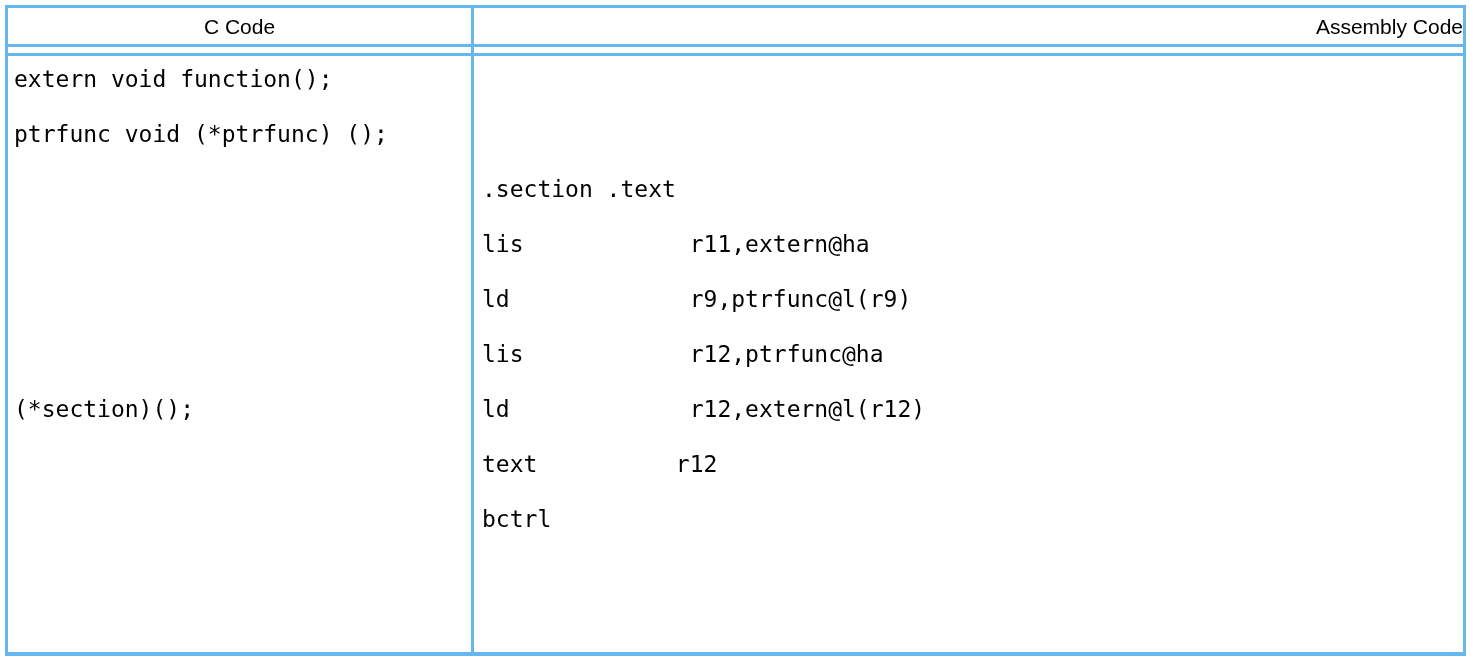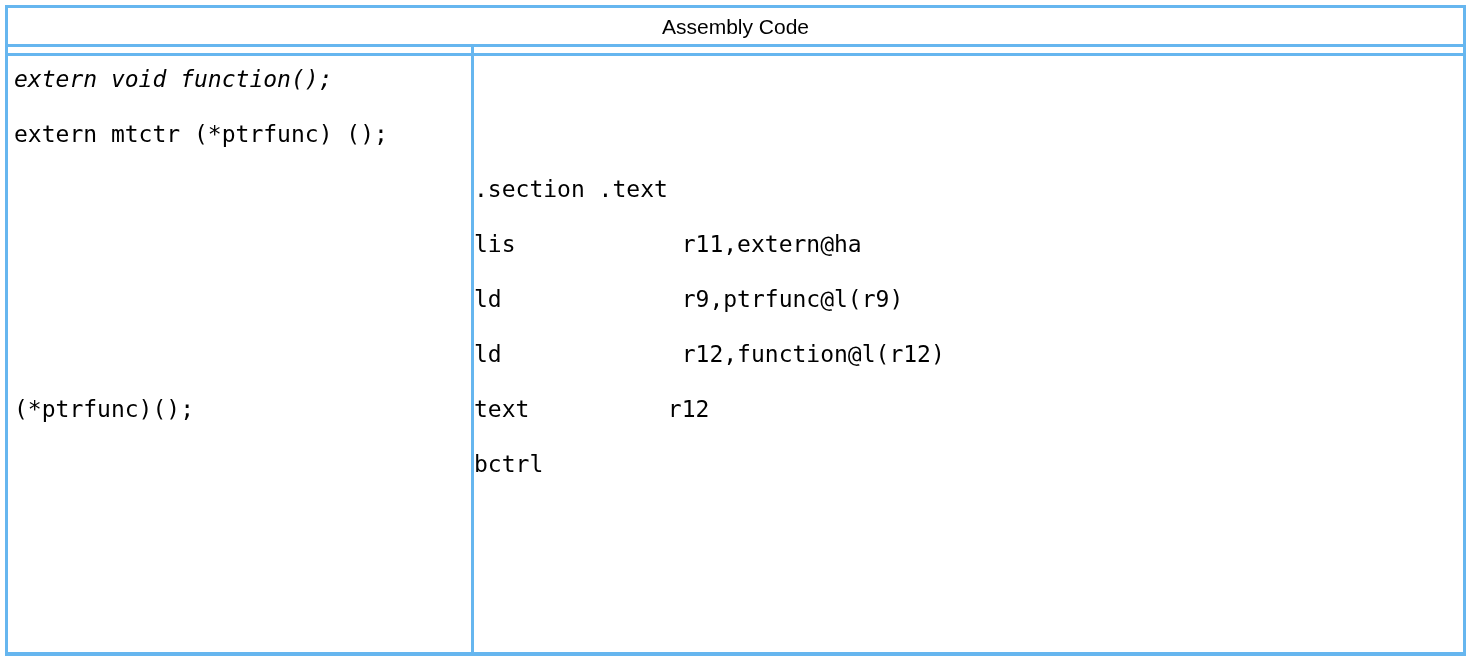--- a/index.html
+++ b/index.html
@@ -37,21 +37,21 @@
   }
   .hcell{
     display:flex;
     align-items:center;
     justify-content:center;
     font-size:21px;
     line-height:21px;
     color:var(--ink);
   }
   .hcell.left{ width:466px; border-right:3px solid var(--blue); }
-  .hcell.right{ flex:1; }
+  .hcell.right{ flex:1;justify-content:flex-end; }
   
   .spacer{
     flex:0 0 auto;
     height:9px;
     display:flex;
     border-bottom:3px solid var(--blue);
   }
   .spacer .seg-left{ width:466px; border-right:3px solid var(--blue); }
   .spacer .seg-right{ flex:1; }
   
@@ -64,64 +64,69 @@
     color:var(--ink);
   }
   .bcell{ overflow:hidden; }
   .bcell.left{
     width:466px;
     border-right:3px solid var(--blue);
     padding-left:6px;
   }
   .bcell.right{
     flex:1;
+    padding-left:8px;
   }
   .code-line{
     height:55px;
     line-height:55px;
     white-space:pre;
   }
-  .code-line:first-child{ margin-top:-4px;font-style:italic; }
+  .code-line:first-child{ margin-top:-4px; }
 </style>
 </head>
 <body>
 
 <div class="page">
   <div class="tbl">
 
     <div class="hrow">
+      <div class="hcell left">
+        <span>C Code</span>
+      </div>
       <div class="hcell right">
         <span>Assembly Code</span>
       </div>
     </div>
 
     <div class="spacer">
       <div class="seg-left"></div>
       <div class="seg-right"></div>
     </div>
 
     <div class="tbody">
       <div class="bcell left" id="c-code-cell">
           <div class="code-line">extern void function();</div>
-          <div class="code-line">extern mtctr (*ptrfunc) ();</div>
+          <div class="code-line">ptrfunc void (*ptrfunc) ();</div>
           <div class="code-line"></div>
           <div class="code-line"></div>
           <div class="code-line"></div>
           <div class="code-line"></div>
-          <div class="code-line">(*ptrfunc)();</div>
+          <div class="code-line">(*section)();</div>
           <div class="code-line"></div>
           <div class="code-line"></div>
           <div class="code-line"></div>
         </div>
       <div class="bcell right" id="asm-code-cell">
           <div class="code-line"></div>
           <div class="code-line"></div>
           <div class="code-line">.section .text</div>
           <div class="code-line">lis            r11,extern@ha</div>
           <div class="code-line">ld             r9,ptrfunc@l(r9)</div>
-          <div class="code-line">ld             r12,function@l(r12)</div>
+          <div class="code-line">lis            r12,ptrfunc@ha</div>
+          <div class="code-line">ld             r12,extern@l(r12)</div>
           <div class="code-line">text          r12</div>
           <div class="code-line">bctrl</div>
         </div>
     </div>
 
   </div>
 </div>
 
 </body></html>

